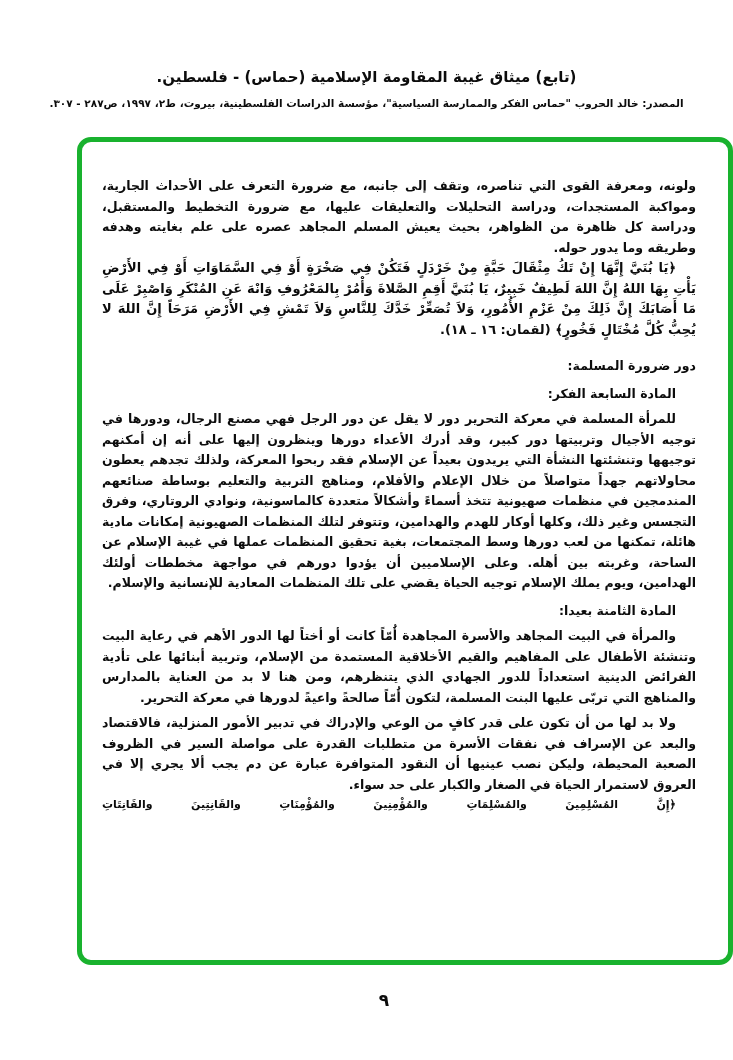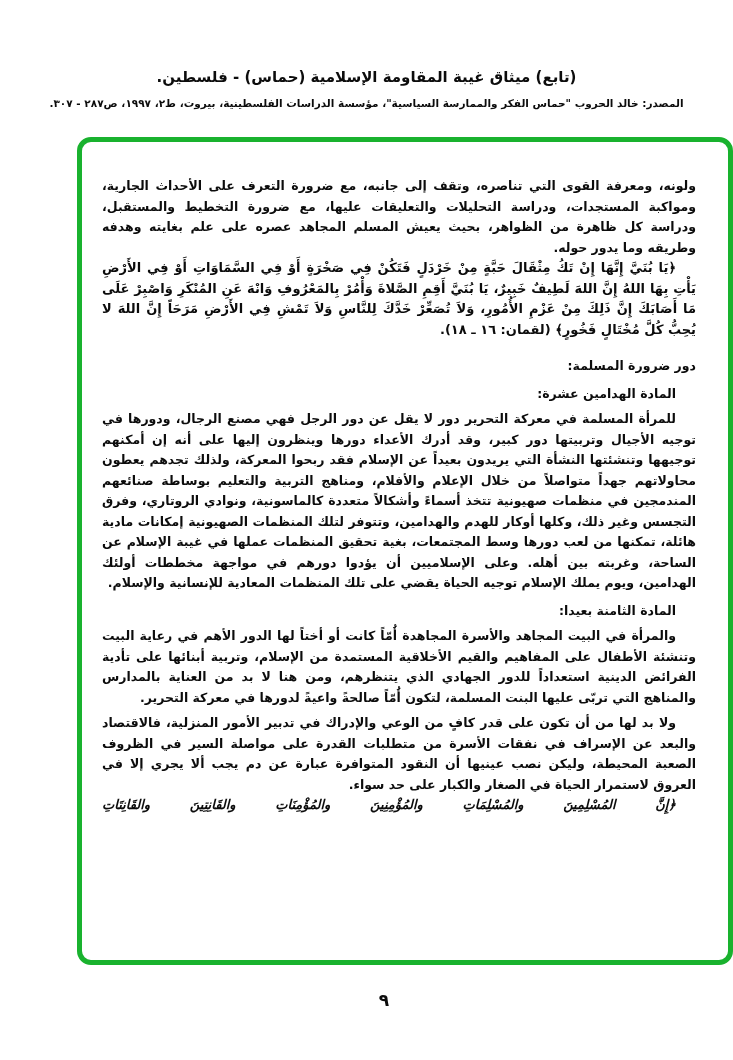--- a/index.html
+++ b/index.html
@@ -54,26 +54,25 @@
     line-height: 20.5px;
     font-weight: 700;
   }
   .content p { margin: 0; }
   .para-indent { text-indent: 20px; }
   .verse {
     font-size: 13px;
     text-indent: 20px;
   }
   .verse-last {
-    font-size: 13px;
+    font-size: 11px;
     text-indent: 20px;
     text-align-last: justify;
     word-spacing: 5px;
     margin-top: 8px;
-    font-style: italic;
   }
   .section-heading {
     margin-top: 16px !important;
     font-weight: 700;
   }
   .article-heading {
     margin-top: 7px !important;
     margin-bottom: 5px !important;
     text-indent: 20px;
     font-weight: 700;
@@ -99,21 +98,21 @@
 
 <div class="document-frame">
   <div class="content">
 
     <p>ولونه، ومعرفة القوى التي تناصره، وتقف إلى جانبه، مع ضرورة التعرف على الأحداث الجارية، ومواكبة المستجدات، ودراسة التحليلات والتعليقات عليها، مع ضرورة التخطيط والمستقبل، ودراسة كل ظاهرة من الظواهر، بحيث يعيش المسلم المجاهد عصره على علم بغايته وهدفه وطريقه وما يدور حوله.</p>
 
     <p class="verse">﴿يَا بُنَيَّ إِنَّهَا إِنْ تَكُ مِثْقَالَ حَبَّةٍ مِنْ خَرْدَلٍ فَتَكُنْ فِي صَخْرَةٍ أَوْ فِي السَّمَاوَاتِ أَوْ فِي الأَرْضِ يَأْتِ بِهَا اللهُ إِنَّ اللهَ لَطِيفٌ خَبِيرٌ، يَا بُنَيَّ أَقِمِ الصَّلاةَ وَأْمُرْ بِالمَعْرُوفِ وَانْهَ عَنِ المُنْكَرِ وَاصْبِرْ عَلَى مَا أَصَابَكَ إِنَّ ذَلِكَ مِنْ عَزْمِ الأُمُورِ، وَلاَ تُصَعِّرْ خَدَّكَ لِلنَّاسِ وَلاَ تَمْشِ فِي الأَرْضِ مَرَحَاً إِنَّ اللهَ لا يُحِبُّ كُلَّ مُخْتَالٍ فَخُورٍ﴾ (لقمان: ١٦ ـ ١٨).</p>
 
     <p class="section-heading">دور ضرورة المسلمة:</p>
 
-    <p class="article-heading">المادة الهدامين عشرة:</p>
+    <p class="article-heading">المادة السابعة الفكر:</p>
 
     <p class="para-indent">للمرأة المسلمة في معركة التحرير دور لا يقل عن دور الرجل فهي مصنع الرجال، ودورها في توجيه الأجيال وتربيتها دور كبير، وقد أدرك الأعداء دورها وينظرون إليها على أنه إن أمكنهم توجيهها وتنشئتها النشأة التي يريدون بعيداً عن الإسلام فقد ربحوا المعركة، ولذلك تجدهم يعطون محاولاتهم جهداً متواصلاً من خلال الإعلام والأفلام، ومناهج التربية والتعليم بوساطة صنائعهم المندمجين في منظمات صهيونية تتخذ أسماءً وأشكالاً متعددة كالماسونية، ونوادي الروتاري، وفرق التجسس وغير ذلك، وكلها أوكار للهدم والهدامين، وتتوفر لتلك المنظمات الصهيونية إمكانات مادية هائلة، تمكنها من لعب دورها وسط المجتمعات، بغية تحقيق المنظمات عملها في غيبة الإسلام عن الساحة، وغربته بين أهله. وعلى الإسلاميين أن يؤدوا دورهم في مواجهة مخططات أولئك الهدامين، ويوم يملك الإسلام توجيه الحياة يقضي على تلك المنظمات المعادية للإنسانية والإسلام.</p>
 
     <p class="article-heading">المادة الثامنة بعيدا:</p>
 
     <p class="para-indent">والمرأة في البيت المجاهد والأسرة المجاهدة أُمّاً كانت أو أختاً لها الدور الأهم في رعاية البيت وتنشئة الأطفال على المفاهيم والقيم الأخلاقية المستمدة من الإسلام، وتربية أبنائها على تأدية الفرائض الدينية استعداداً للدور الجهادي الذي يتنظرهم، ومن هنا لا بد من العناية بالمدارس والمناهج التي تربّى عليها البنت المسلمة، لتكون أُمّاً صالحةً واعيةً لدورها في معركة التحرير.</p>
 
     <div class="spacer-sm"></div>
 
     <p class="para-indent">ولا بد لها من أن تكون على قدر كافٍ من الوعي والإدراك في تدبير الأمور المنزلية، فالاقتصاد والبعد عن الإسراف في نفقات الأسرة من متطلبات القدرة على مواصلة السير في الظروف الصعبة المحيطة، وليكن نصب عينيها أن النقود المتوافرة عبارة عن دم يجب ألا يجري إلا في العروق لاستمرار الحياة في الصغار والكبار على حد سواء.</p>

